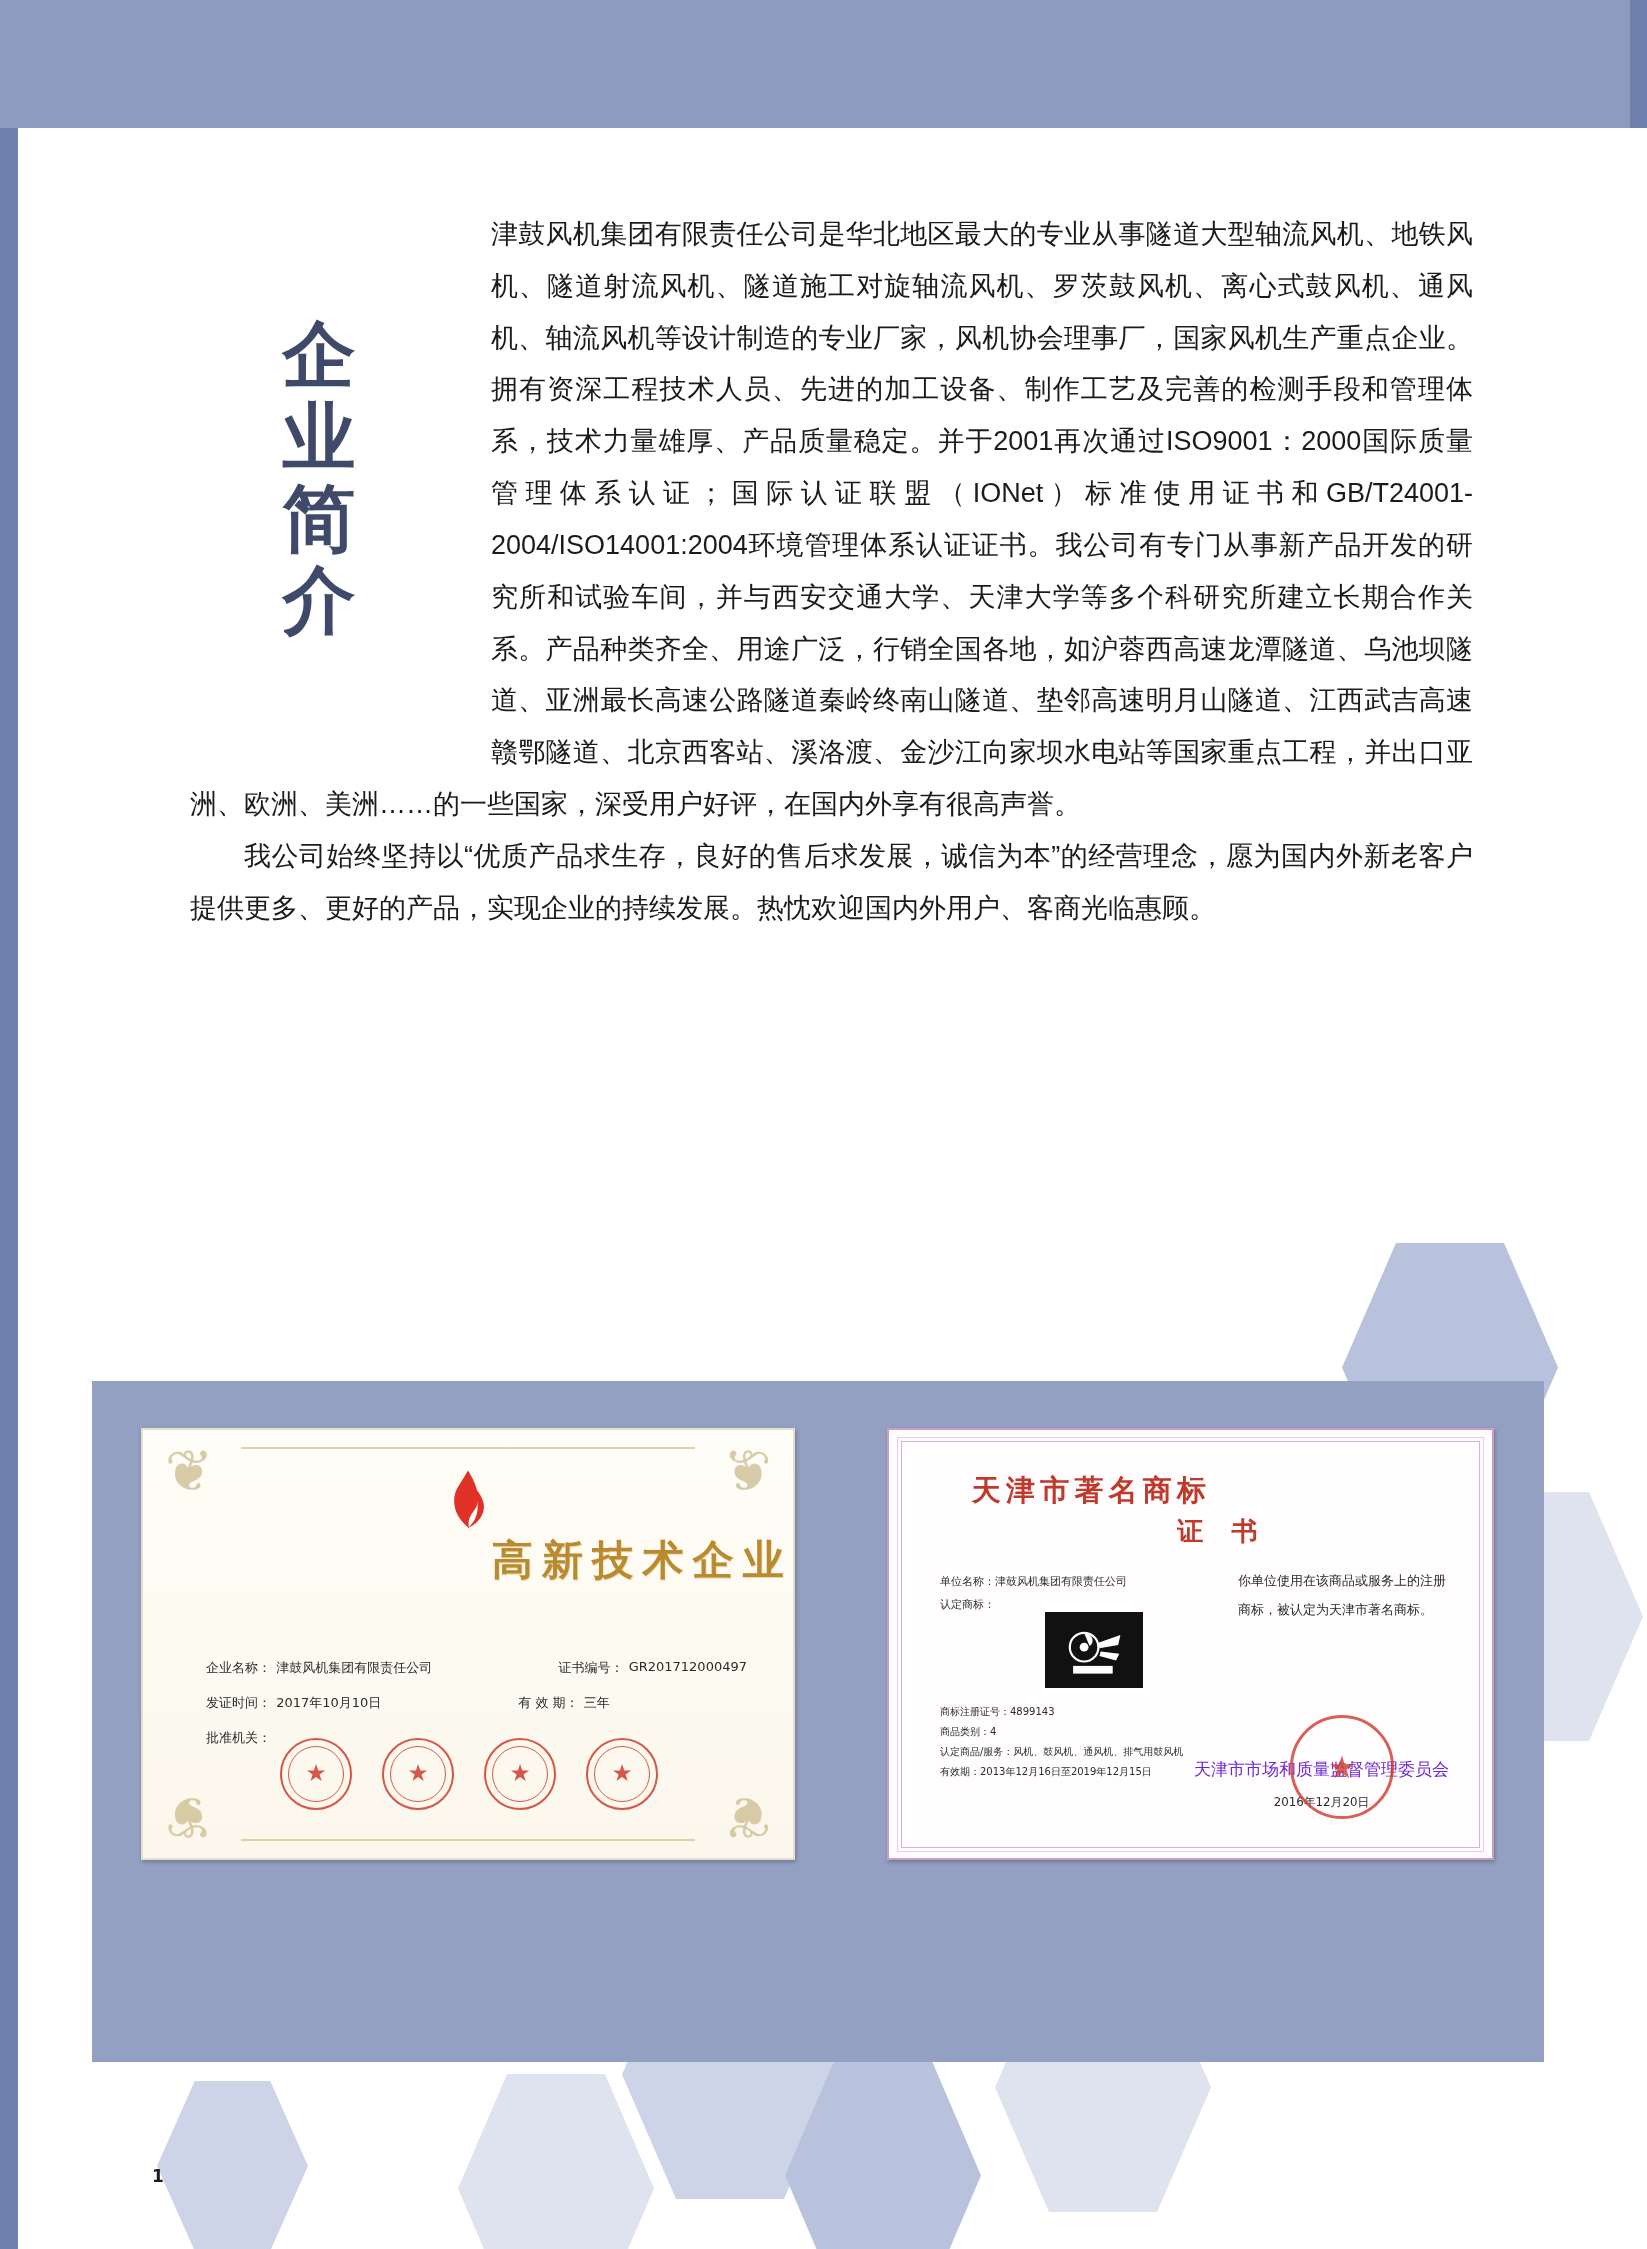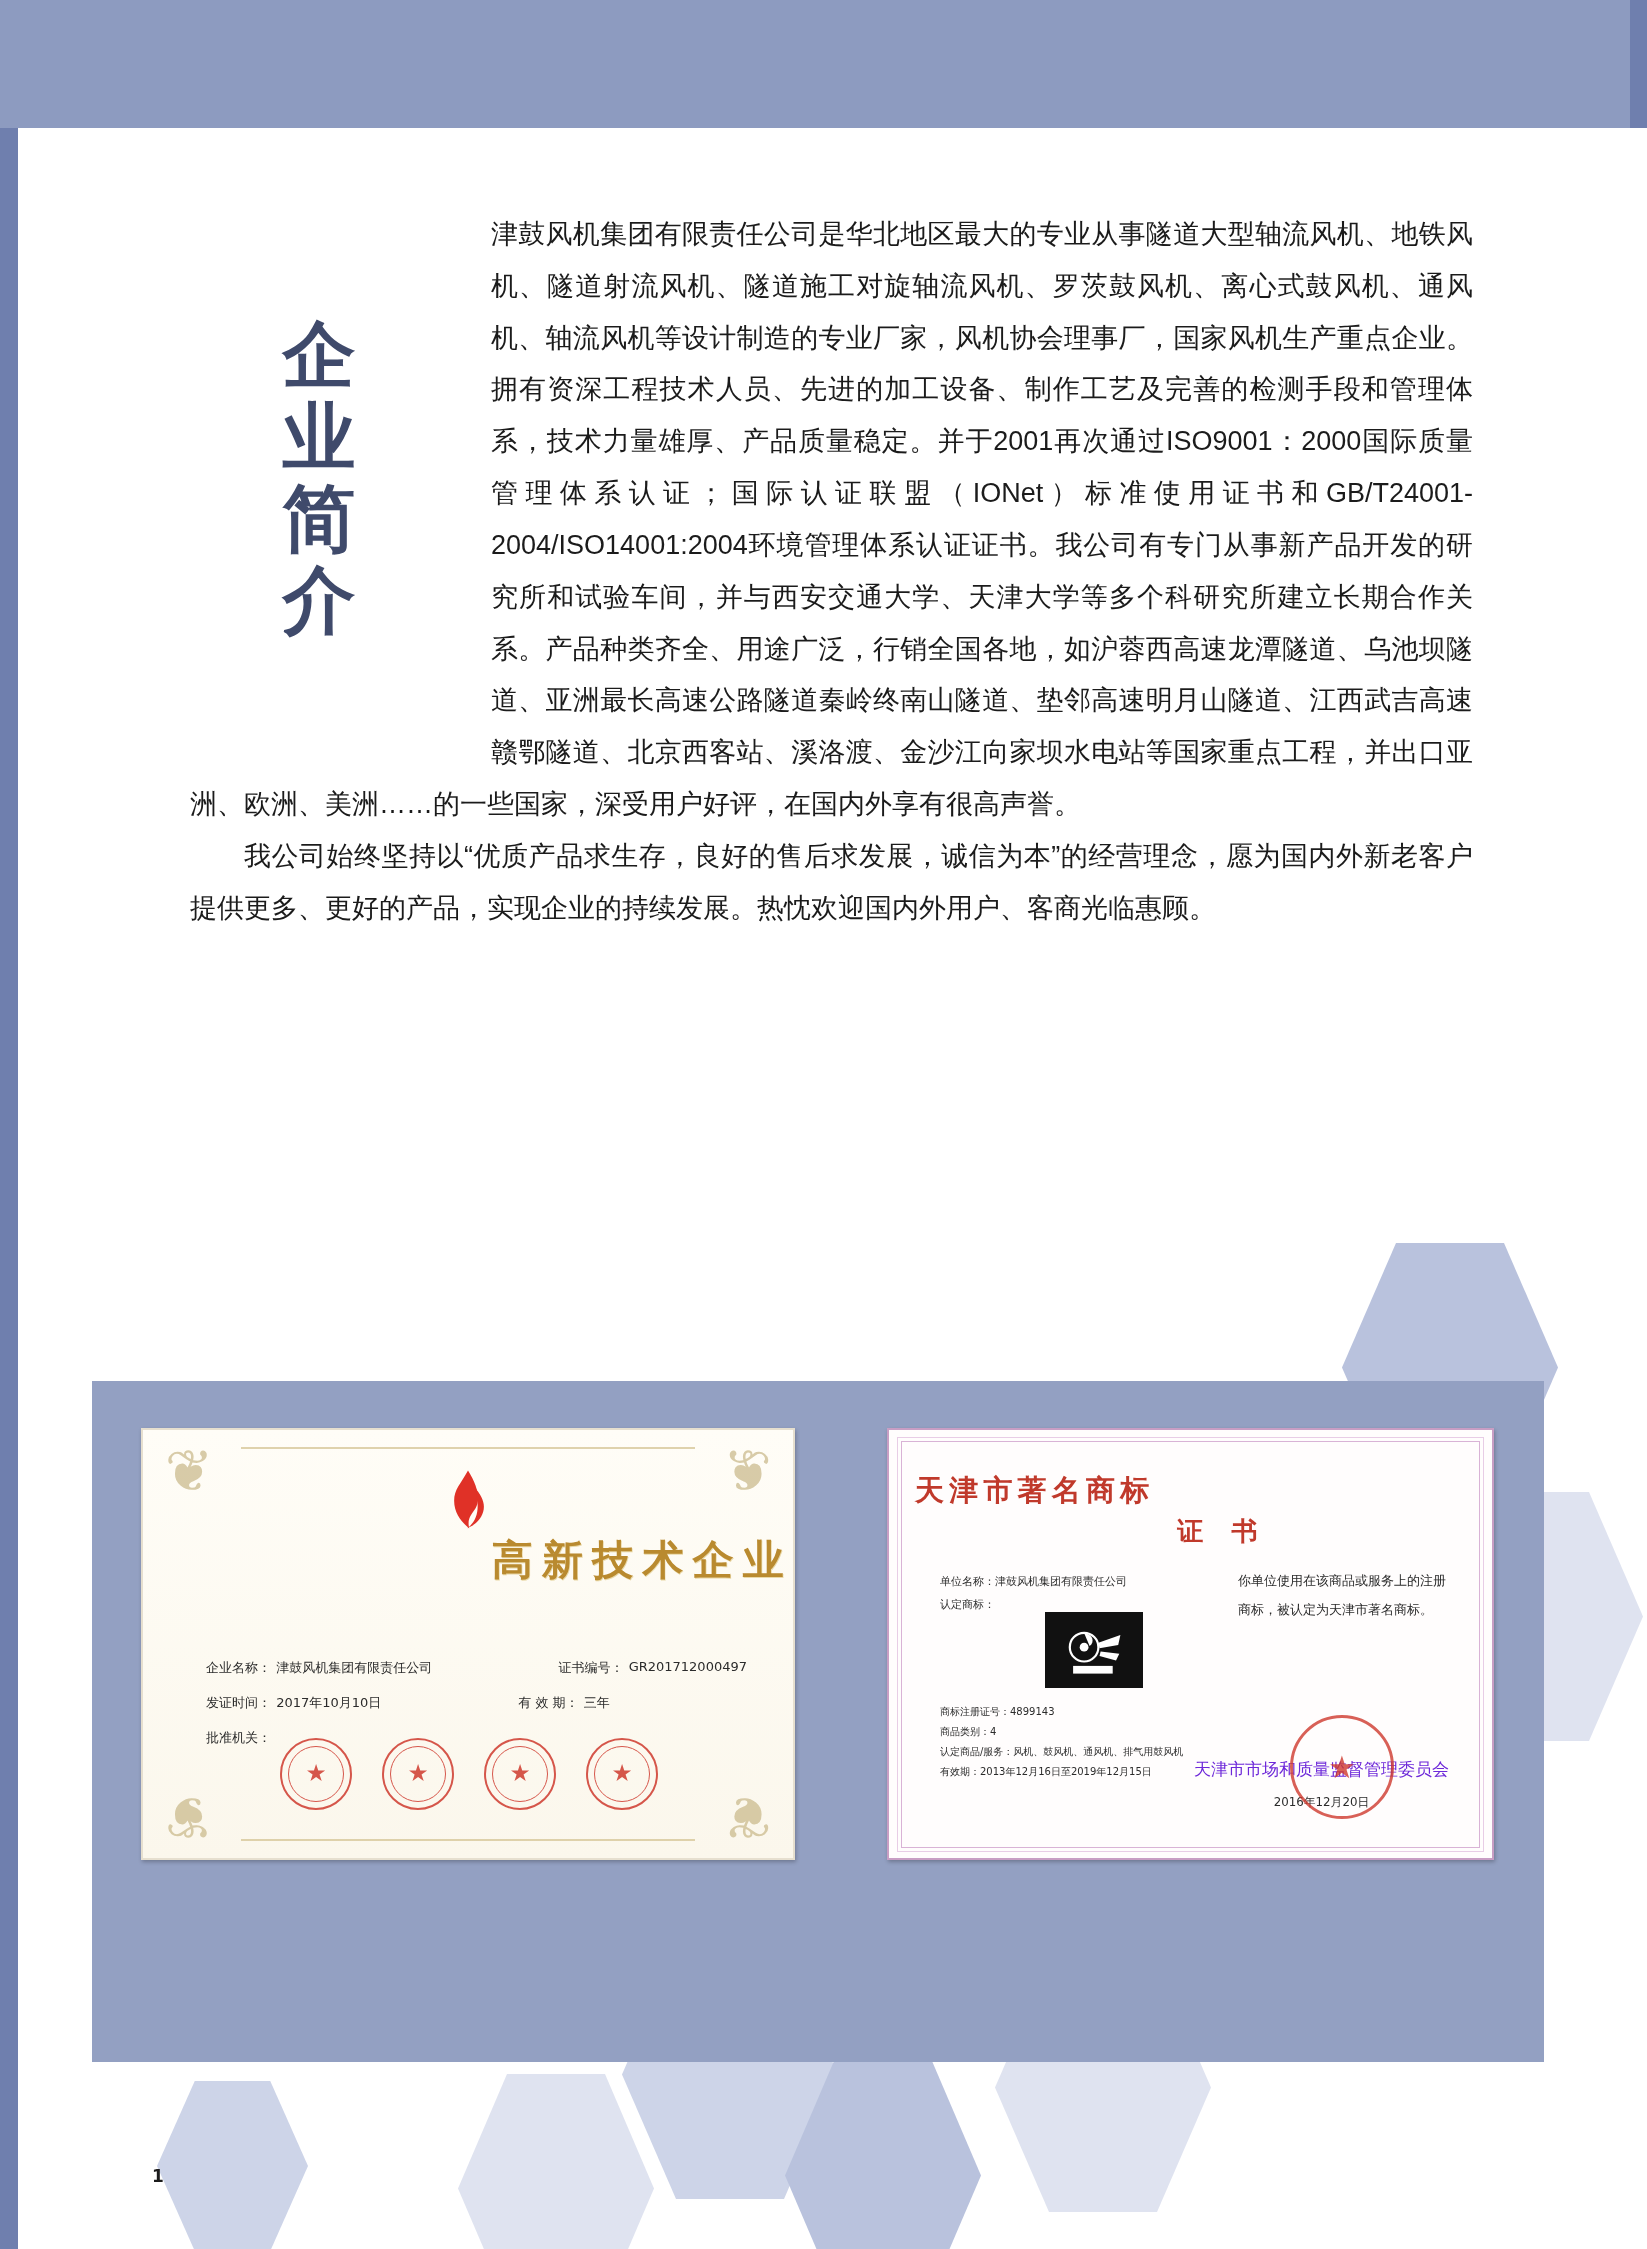--- a/index.html
+++ b/index.html
@@ -248,20 +248,21 @@
     left: 11.8px; top: 10.5px; right: 11.8px; bottom: 10.5px;
     border: 1.3px solid #d9b3d6;
     outline: 0.7px solid #e8cde6;
     outline-offset: 3.3px;
   }
   .c2-title {
     position: absolute;
     left: 26px;
     top: 41px;
     width: 353px;
+    text-align: center;
     color: #c0392b;
     font-weight: bold;
     font-size: 29px;
     letter-spacing: 5.2px;
     font-family: Liberation Serif, serif;
   }
   .c2-title2 {
     position: absolute;
     left: 26px;
     top: 84px;

